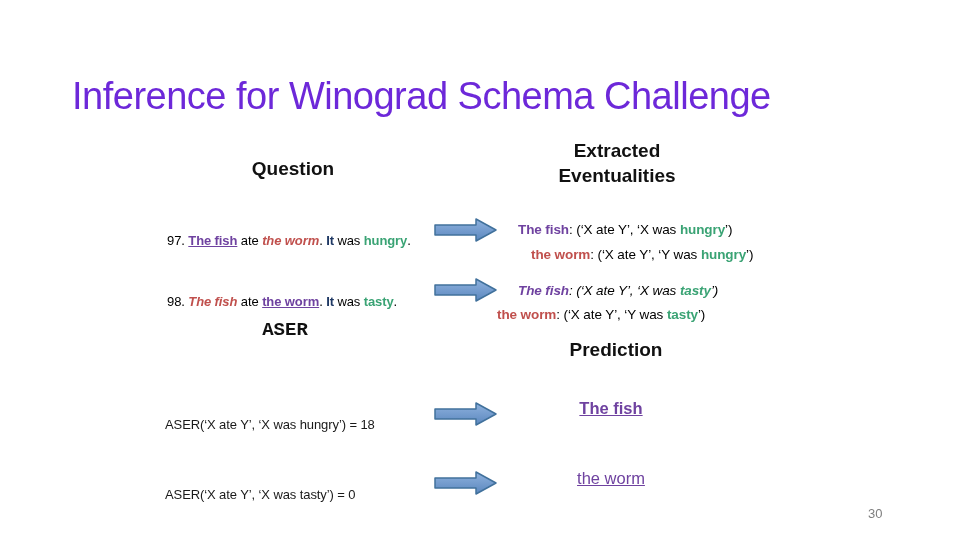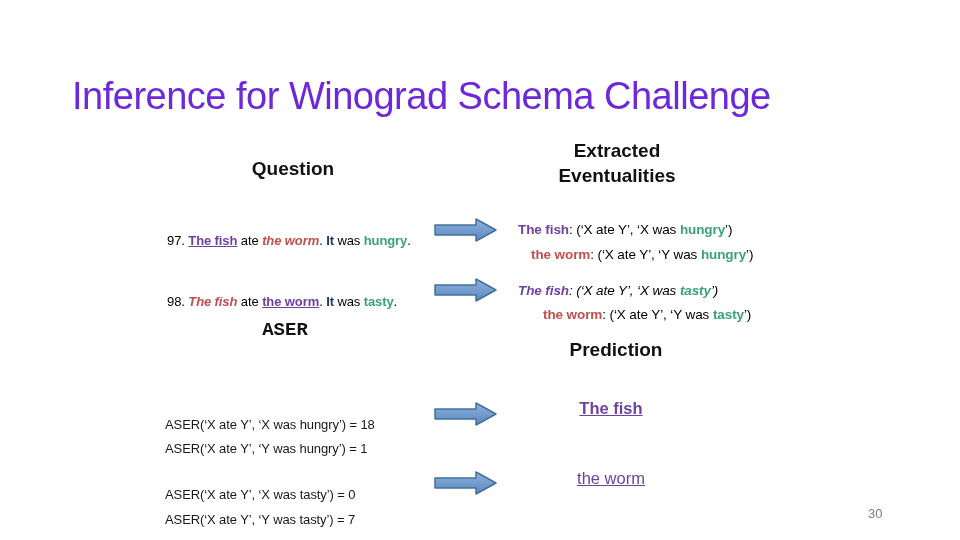--- a/index.html
+++ b/index.html
@@ -43,21 +43,21 @@
   .h-prediction{left:516px;top:337px;width:200px;}
 
   .qline{font-size:13px;line-height:16px;letter-spacing:-0.1px;}
   .q97{left:167px;top:220px;}
   .q98{left:167px;top:281px;}
 
   .eline{font-size:13.5px;line-height:16px;letter-spacing:-0.1px;}
   .e97a{left:518px;top:208px;}
   .e97b{left:518px;top:233px;margin-left:13px;}
   .e98a{left:518px;top:269px;font-style:italic;}
-  .e98b{left:543px;top:293px;}
+  .e98b{left:497px;top:293px;}
 
   .aline{font-size:13px;line-height:16px;letter-spacing:-0.1px;color:#1a1a1a;margin-top:28px;}
   .a1{left:165px;top:389px;}
   .a2{left:165px;top:413px;}
   .a3{left:165px;top:459px;}
   .a4{left:165px;top:484px;}
 
   .pred{
     font-size:16.5px;
     color:var(--purple);
@@ -111,23 +111,21 @@
   <p class="abs eline e98a"><span class="purple-bold">The fish</span><span>: (‘X ate Y’, ‘X was </span><span class="green-bold">tasty</span><span>’)</span></p>
   <p class="abs eline e98b"><span class="red-bold">the worm</span><span>: (‘X ate Y’, ‘Y was </span><span class="green-bold">tasty</span><span>’)</span></p>
 
   <div class="abs heading h-aser">
     <div>ASER</div>
   </div>
 
   <div class="abs heading h-prediction">Prediction</div>
 
   <p class="abs aline a1">ASER(‘X ate Y’, ‘X was hungry’) = 18</p>
-  <p class="abs aline a2">ASER(‘X ate Y’, ‘Y was hungry’) = 1</p>
   <p class="abs aline a3">ASER(‘X ate Y’, ‘X was tasty’) = 0</p>
-  <p class="abs aline a4">ASER(‘X ate Y’, ‘Y was tasty’) = 7</p>
 
   <div class="abs pred p97">The fish</div>
   <div class="abs pred p98">the worm</div>
 
   <svg class="abs arrow arrow1" viewBox="0 0 64 26">
     <defs>
       <linearGradient id="arrowGrad" x1="0" y1="0" x2="0" y2="1">
         <stop offset="0" stop-color="#8FB2DE"></stop>
         <stop offset="1" stop-color="#5B87BE"></stop>
       </linearGradient>

